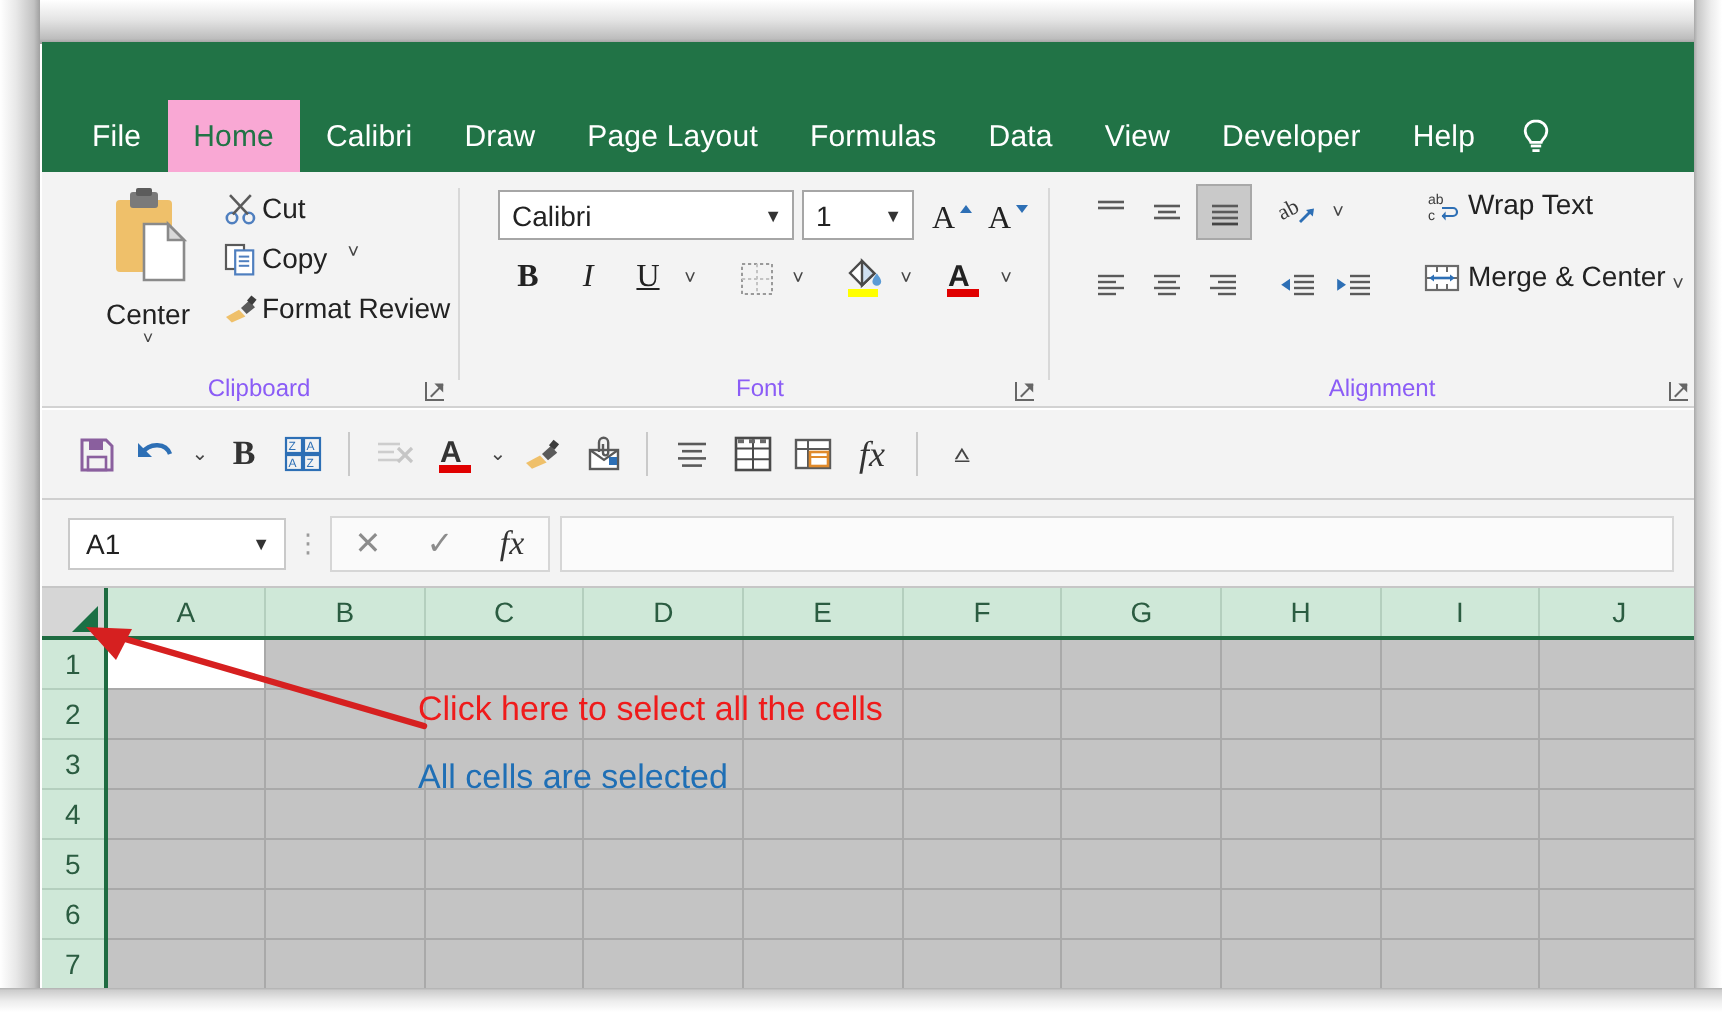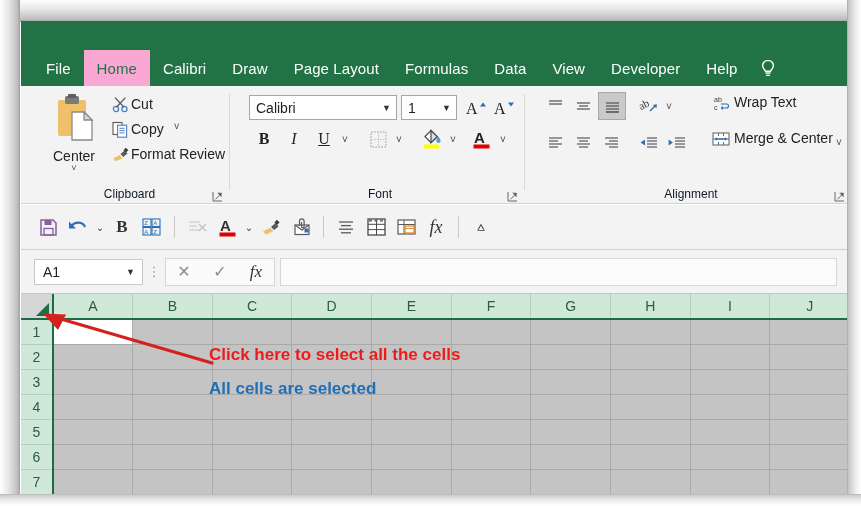--- a/index.html
+++ b/index.html
@@ -73,21 +73,21 @@
   .ribbon {
     position: absolute; left: 21px; top: 86px; width: 829px; height: 118px;
     background: #f3f3f3;
     border-bottom: 1px solid #d2d2d2;
   }
   .rgroup {
     position: absolute; top: 0; height: 118px;
   }
   .rgroup .glabel {
     position: absolute; bottom: 3px; left: 0; width: 100%;
-    text-align: center; font-size: 12px; color: #0f172a;
+    text-align: center; font-size: 12px; color: #8b5cf6;
   }
   .rgroup .launcher {
     position: absolute; bottom: 5px; right: 5px;
     width: 11px; height: 11px; color: #666;
     cursor: pointer;
   }
   .gsep {
     position: absolute; top: 8px; width: 1px; height: 96px;
     background: #d8d8d8;
   }
@@ -261,21 +261,21 @@
     border-right: 1px solid #a9a9a9;
     border-bottom: 1px solid #a9a9a9;
     padding: 0;
     cursor: cell;
   }
   td.cell.active { background: #ffffff; }
 
   
   .anno {
     position: absolute;
-    font-weight: bold;
+    font-weight: normal;
     white-space: nowrap;
     pointer-events: none;
   }
   #anno-red  { left: 209px; top: 345px; font-size: 17px; color: #ef1b1b; }
   #anno-blue { left: 209px; top: 379px; font-size: 17px; color: #1f6fb5; }
   #arrow-svg { position: absolute; left: 30px; top: 305px; pointer-events: none; }
 </style>
 </head>
 <body>
 

